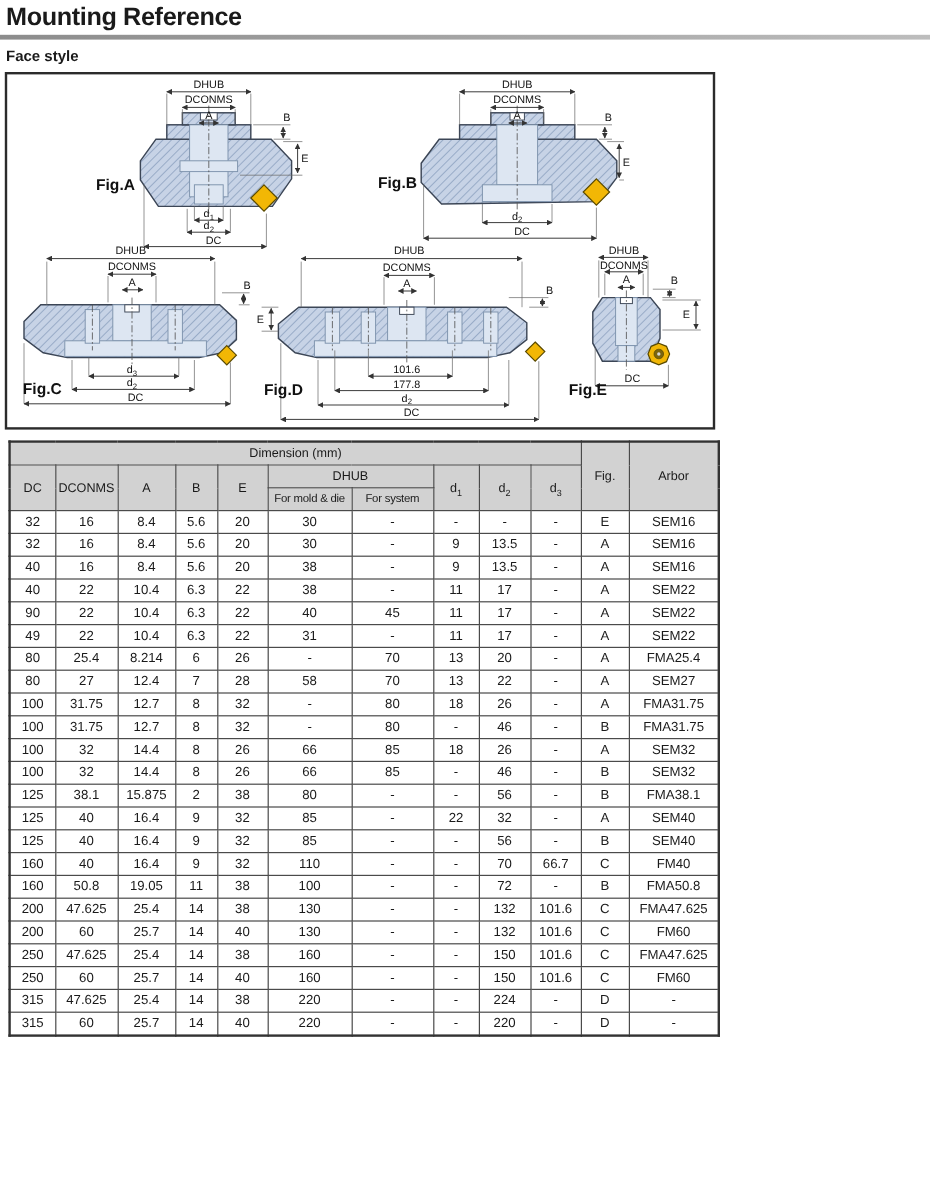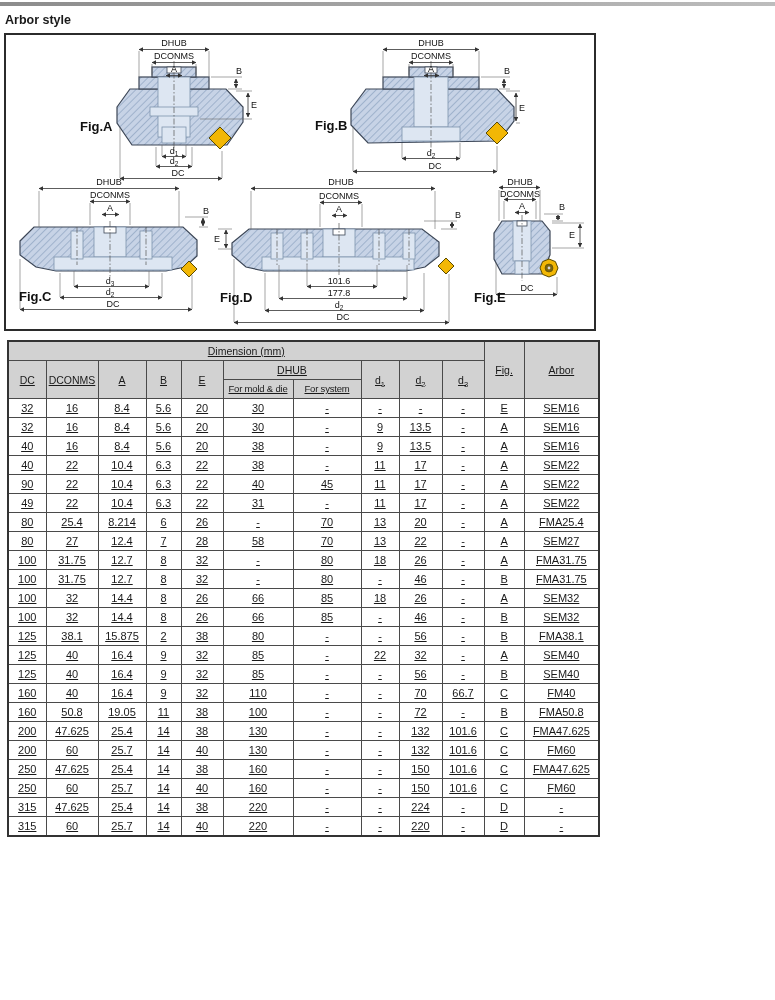--- a/index.html
+++ b/index.html
@@ -14,39 +14,40 @@
   .dim{font-size:9px;}
   .subt{font-size:6.5px;}
   .figlabel{font-size:13px;font-weight:bold;}
   .body-shape{fill:url(#hatch);stroke:#3c4656;stroke-width:1.2;}
   .lightpart{fill:#dde6f2;stroke:#7e93ad;stroke-width:0.8;}
   .slot{fill:#ffffff;stroke:#3c4656;stroke-width:0.8;}
   .dimline{stroke:#333;stroke-width:0.8;fill:none;}
   .extline{stroke:#6a6a6a;stroke-width:0.6;fill:none;}
   .cline{stroke:#555;stroke-width:0.7;stroke-dasharray:6 2 1.5 2;fill:none;}
   .insert{fill:#f2b705;stroke:#5a4a00;stroke-width:1;}
-  table{border-collapse:collapse;table-layout:fixed;width:591px;margin:9px 0 16px 7px;border:2px solid #333;text-decoration:underline;}
+  table{border-collapse:collapse;table-layout:fixed;width:591px;margin:9px 0 16px 7px;border:2px solid #333;}
   th,td{border:1px solid #4a4a4a;text-align:center;vertical-align:middle;padding:0;height:18px;
         font-size:11px;line-height:18px;white-space:nowrap;overflow:hidden;box-sizing:border-box;}
   thead th{background:#d2d2d2;font-weight:normal;font-size:10.5px;}
   thead th.small-h{font-size:9.5px;letter-spacing:-0.2px;}
   sub{font-size:7.5px;line-height:0;}
   td{color:#1a1a1a;}
   .footnote{font-size:11px;margin:8px 0 0 6px;color:#222;}
   .footnote .bullet{margin-right:5px;}
   .g-badge{display:inline-block;width:12px;height:12px;line-height:12px;border-radius:50%;
            background:#f2a900;color:#fff;font-weight:bold;font-size:9px;text-align:center;vertical-align:-1px;}
 </style>
 </head>
 <body>
 
 <div class="page">
 
+  <h1>Mounting Reference</h1>
   <div class="title-rule"></div>
-  <h2>Arbor style</h2>
+  <h2>Face style</h2>
 
   <div class="diagram-box">
     <svg width="588" height="294" viewBox="0 0 588 294">
       <defs>
         <pattern id="hatch" patternUnits="userSpaceOnUse" width="5" height="5" patternTransform="rotate(45)">
           <rect width="5" height="5" fill="#c7d3e6"></rect>
           <line x1="0" y1="0" x2="0" y2="5" stroke="#8aa0bf" stroke-width="1.3"></line>
         </pattern>
         <marker id="arr" viewBox="0 0 10 10" refX="9" refY="5" markerWidth="6" markerHeight="6" orient="auto-start-reverse">
           <path d="M0,0 L10,5 L0,10 z" fill="#333"></path>

